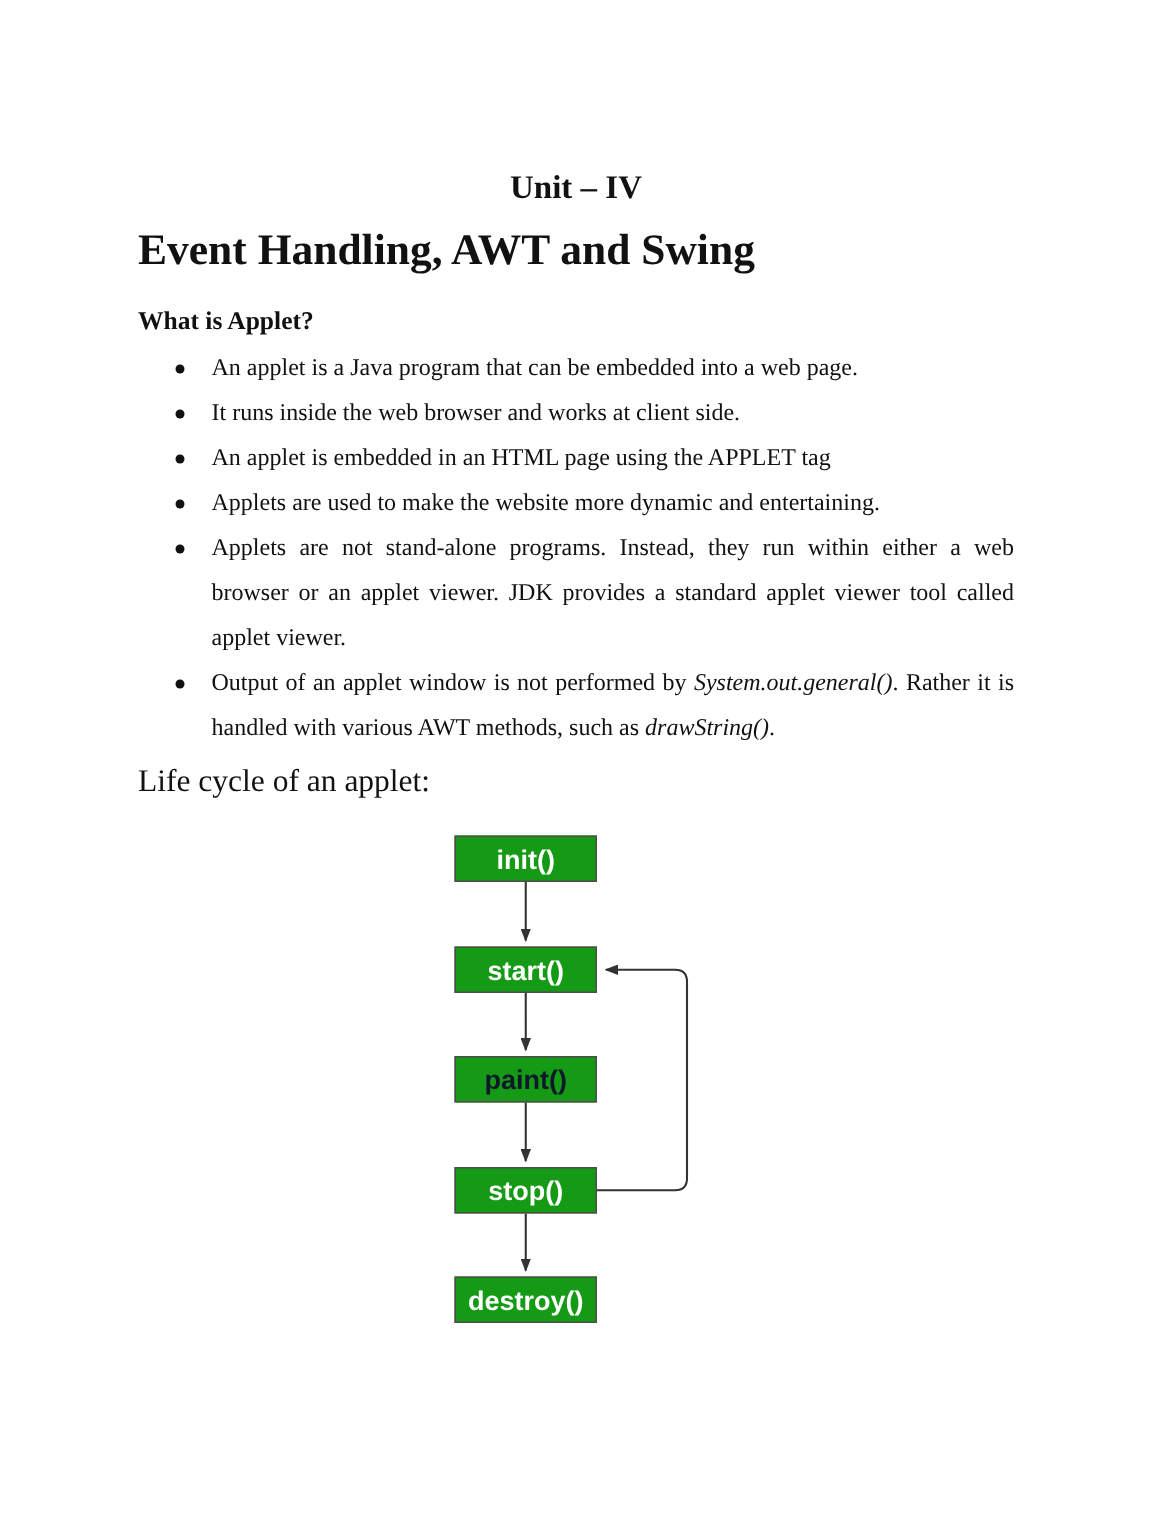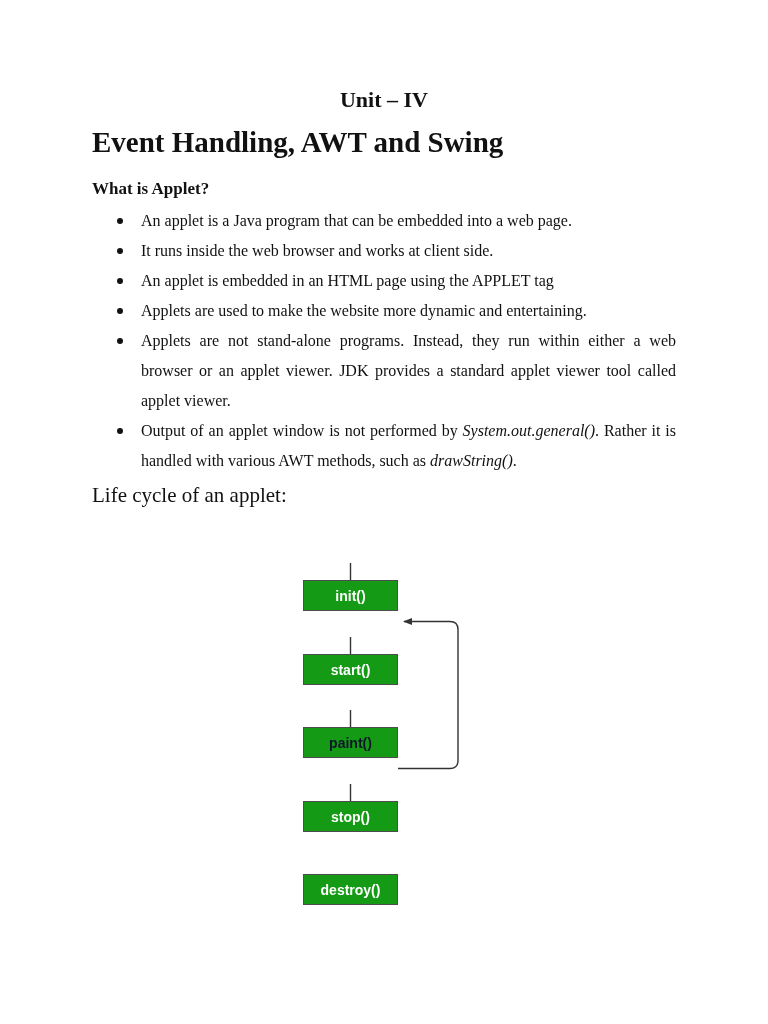--- a/index.html
+++ b/index.html
@@ -6,21 +6,21 @@
   body{
     width:768px;height:1024px;
     background:#ffffff;
     font-family:"Liberation Serif", serif;
     color:#111111;
     overflow:hidden;
     position:relative;
   }
   .doc{padding:0 92px;}
   .title{
-    margin:86px 0 0 0;
+    margin:111px 0 0 0;
     text-align:center;
     font-size:22px;
     font-weight:bold;
     line-height:28px;
   }
   .subtitle{
     margin:12px 0 0 0;
     text-align:left;
     font-size:29px;
     font-weight:bold;
@@ -74,23 +74,22 @@
   }
   .fc-node{
     position:absolute;
     left:211px;
     width:95px;
     height:31px;
     text-align:center;
     line-height:31px;
     font-family:"Liberation Sans", sans-serif;
     font-weight:bold;
-    font-size:14px;
+    font-size:18px;
     box-sizing:border-box;
-    margin-top:48px;
   }
   .fc-svg{
     position:absolute;
     left:0;top:0;
     width:584px;height:340px;
   }
 </style>
 </head>
 <body>
 

